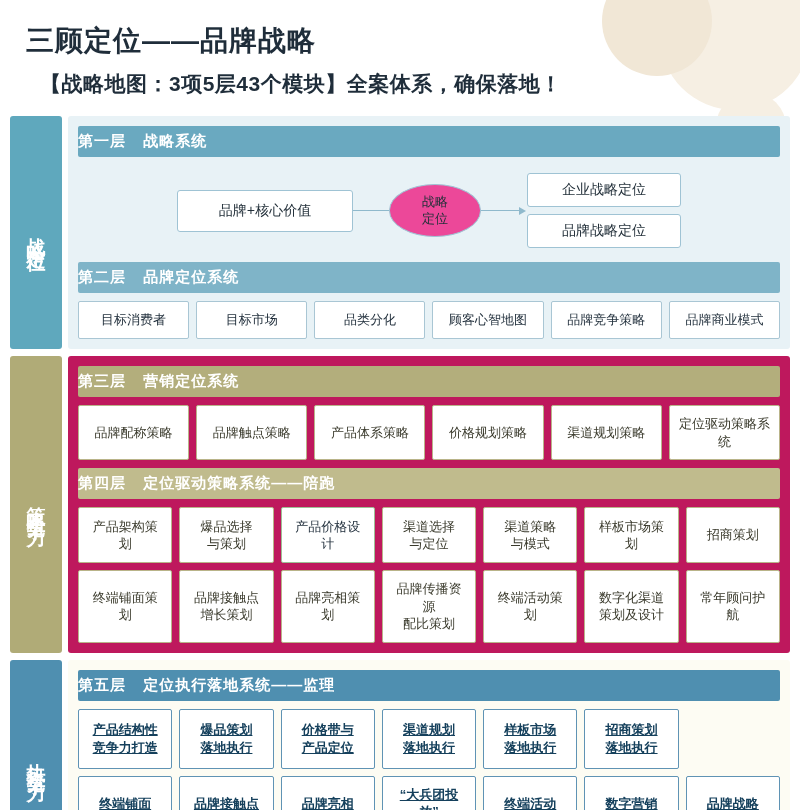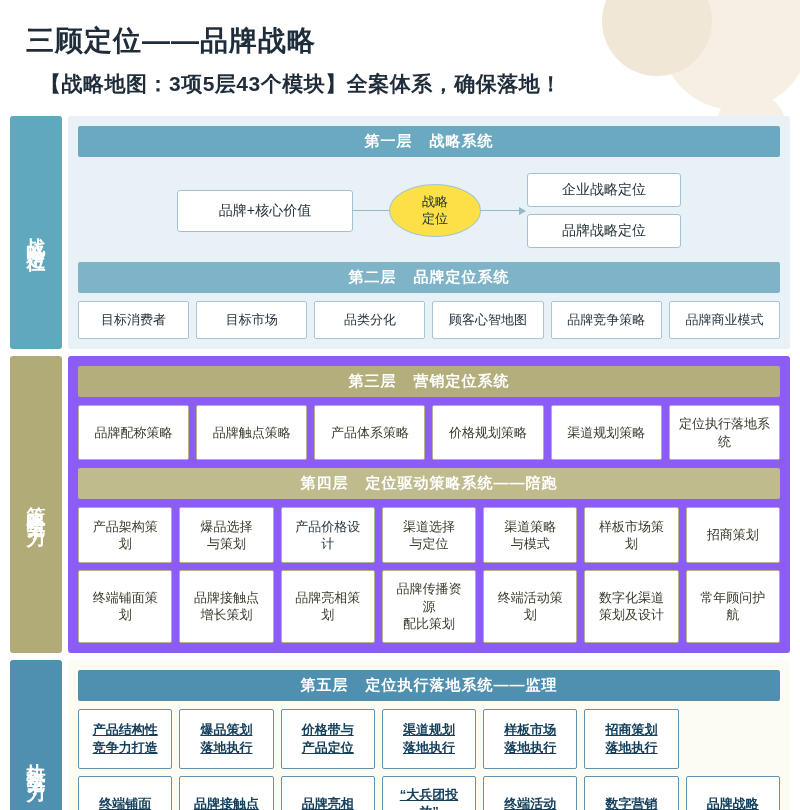--- a/index.html
+++ b/index.html
@@ -29,41 +29,41 @@
     writing-mode:vertical-rl;letter-spacing:5px;
     border-radius:3px;
   }
   .side span{display:block;}
   .side-strategy{background:#5fa8bd;}
   .side-tactic{background:#b0ab77;}
   .side-exec{background:#4f8fb0;}
 
   .body{flex:1;padding:10px 10px 10px 10px;border-radius:3px;margin-left:6px;}
   .body-strategy{background:#e8f2f6;}
-  .body-tactic{background:#8b5cf6;}
+  .body-tactic{background:#be185d;}
   .body-exec{background:#fdfcf3;}
 
   .bar{
-    text-align:center;color:#ffffff;font-weight:bold;font-size:15px;
+    color:#ffffff;font-weight:bold;font-size:15px;
     padding:6px 0;border-radius:2px;letter-spacing:1px;
   }
   .bar-blue{background:#6aa9c0;}
   .bar-blue2{background:#7fb4c8;}
   .bar-olive{background:#b3ae7c;}
   .bar-olive2{background:#c0bb8d;}
   .bar-deep{background:#4f8fb0;}
   .bar .lv{margin-right:12px;}
 
   .flowrow{display:flex;align-items:center;justify-content:center;padding:16px 8px 14px 8px;gap:0;}
   .flowbox{
     background:#ffffff;border:1px solid #9fc3d4;border-radius:3px;
     font-size:14px;color:#23303a;text-align:center;padding:11px 14px;min-width:146px;font-family:Liberation Mono, monospace;
   }
   .oval{
-    background:#fde047;border:1px solid #9fc3d4;border-radius:50%;
+    background:#ec4899;border:1px solid #9fc3d4;border-radius:50%;
     font-size:13px;color:#23303a;text-align:center;padding:9px 14px;width:62px;line-height:1.25;
   }
   .conn{height:1px;background:#8fb9cc;width:36px;}
   .arrowwrap{display:flex;align-items:center;width:46px;position:relative;}
   .arrowwrap .conn{width:38px;}
   .arrowhead{
     width:0;height:0;border-left:7px solid #8fb9cc;
     border-top:4px solid transparent;border-bottom:4px solid transparent;
   }
   .branch{display:flex;flex-direction:column;gap:7px;}
@@ -150,21 +150,21 @@
         <span class="lv">第三层</span>
         <span>营销定位系统</span>
       </div>
 
       <div class="grid g6">
         <div class="cell cell-olive">品牌配称策略</div>
         <div class="cell cell-olive">品牌触点策略</div>
         <div class="cell cell-olive">产品体系策略</div>
         <div class="cell cell-olive">价格规划策略</div>
         <div class="cell cell-olive">渠道规划策略</div>
-        <div class="cell cell-olive">定位执行落地系统</div>
+        <div class="cell cell-olive">定位驱动策略系统</div>
       </div>
 
       <div class="bar bar-olive2" style="margin-top:8px;">
         <span class="lv">第四层</span>
         <span>定位驱动策略系统——陪跑</span>
       </div>
 
       <div class="grid g7">
         <div class="cell cell-olive cell2">产品架构策划</div>
         <div class="cell cell-olive cell2">爆品选择<br>与策划</div>

